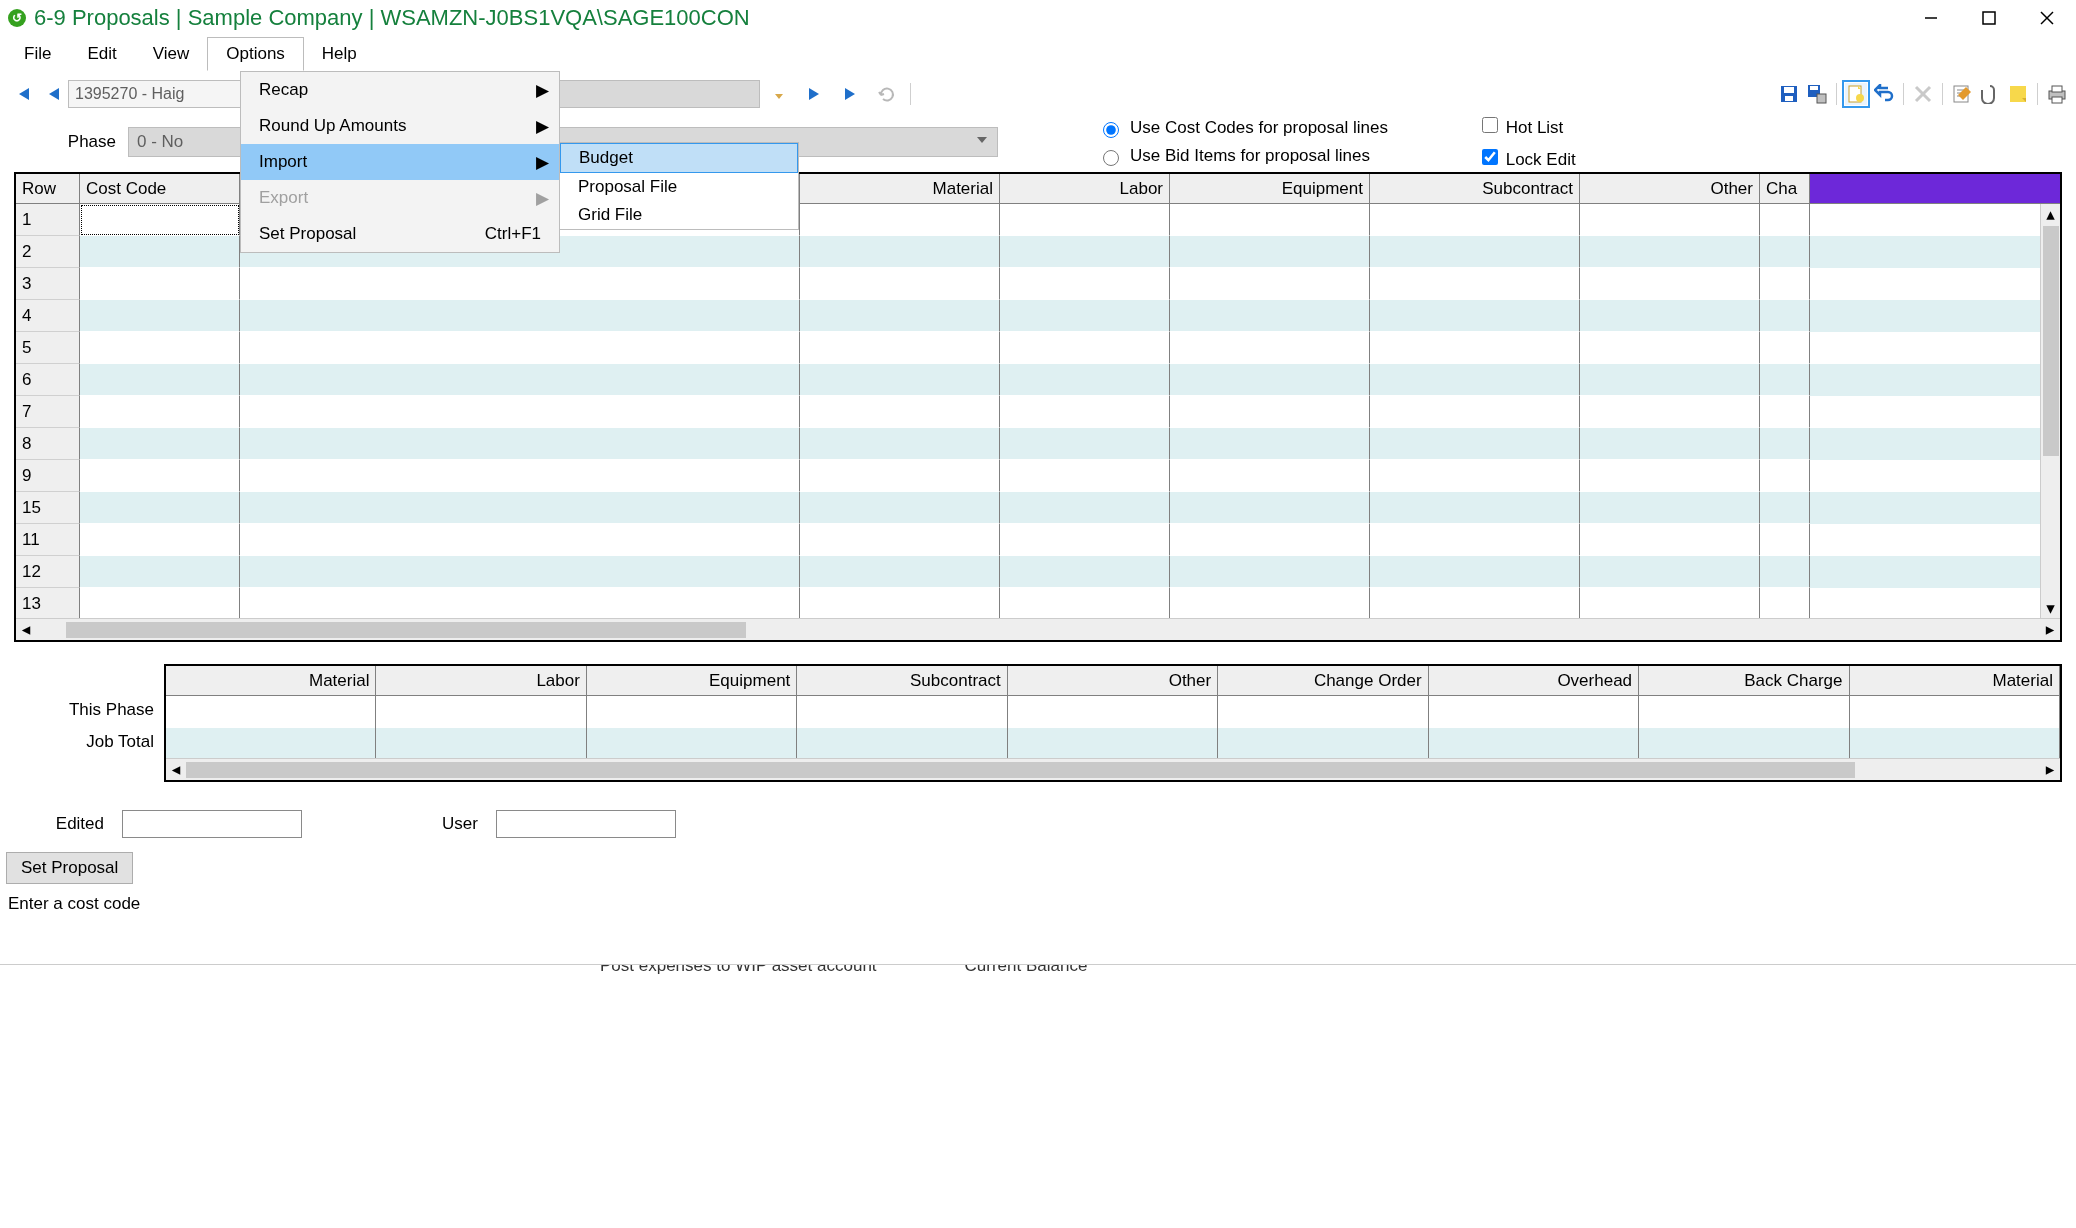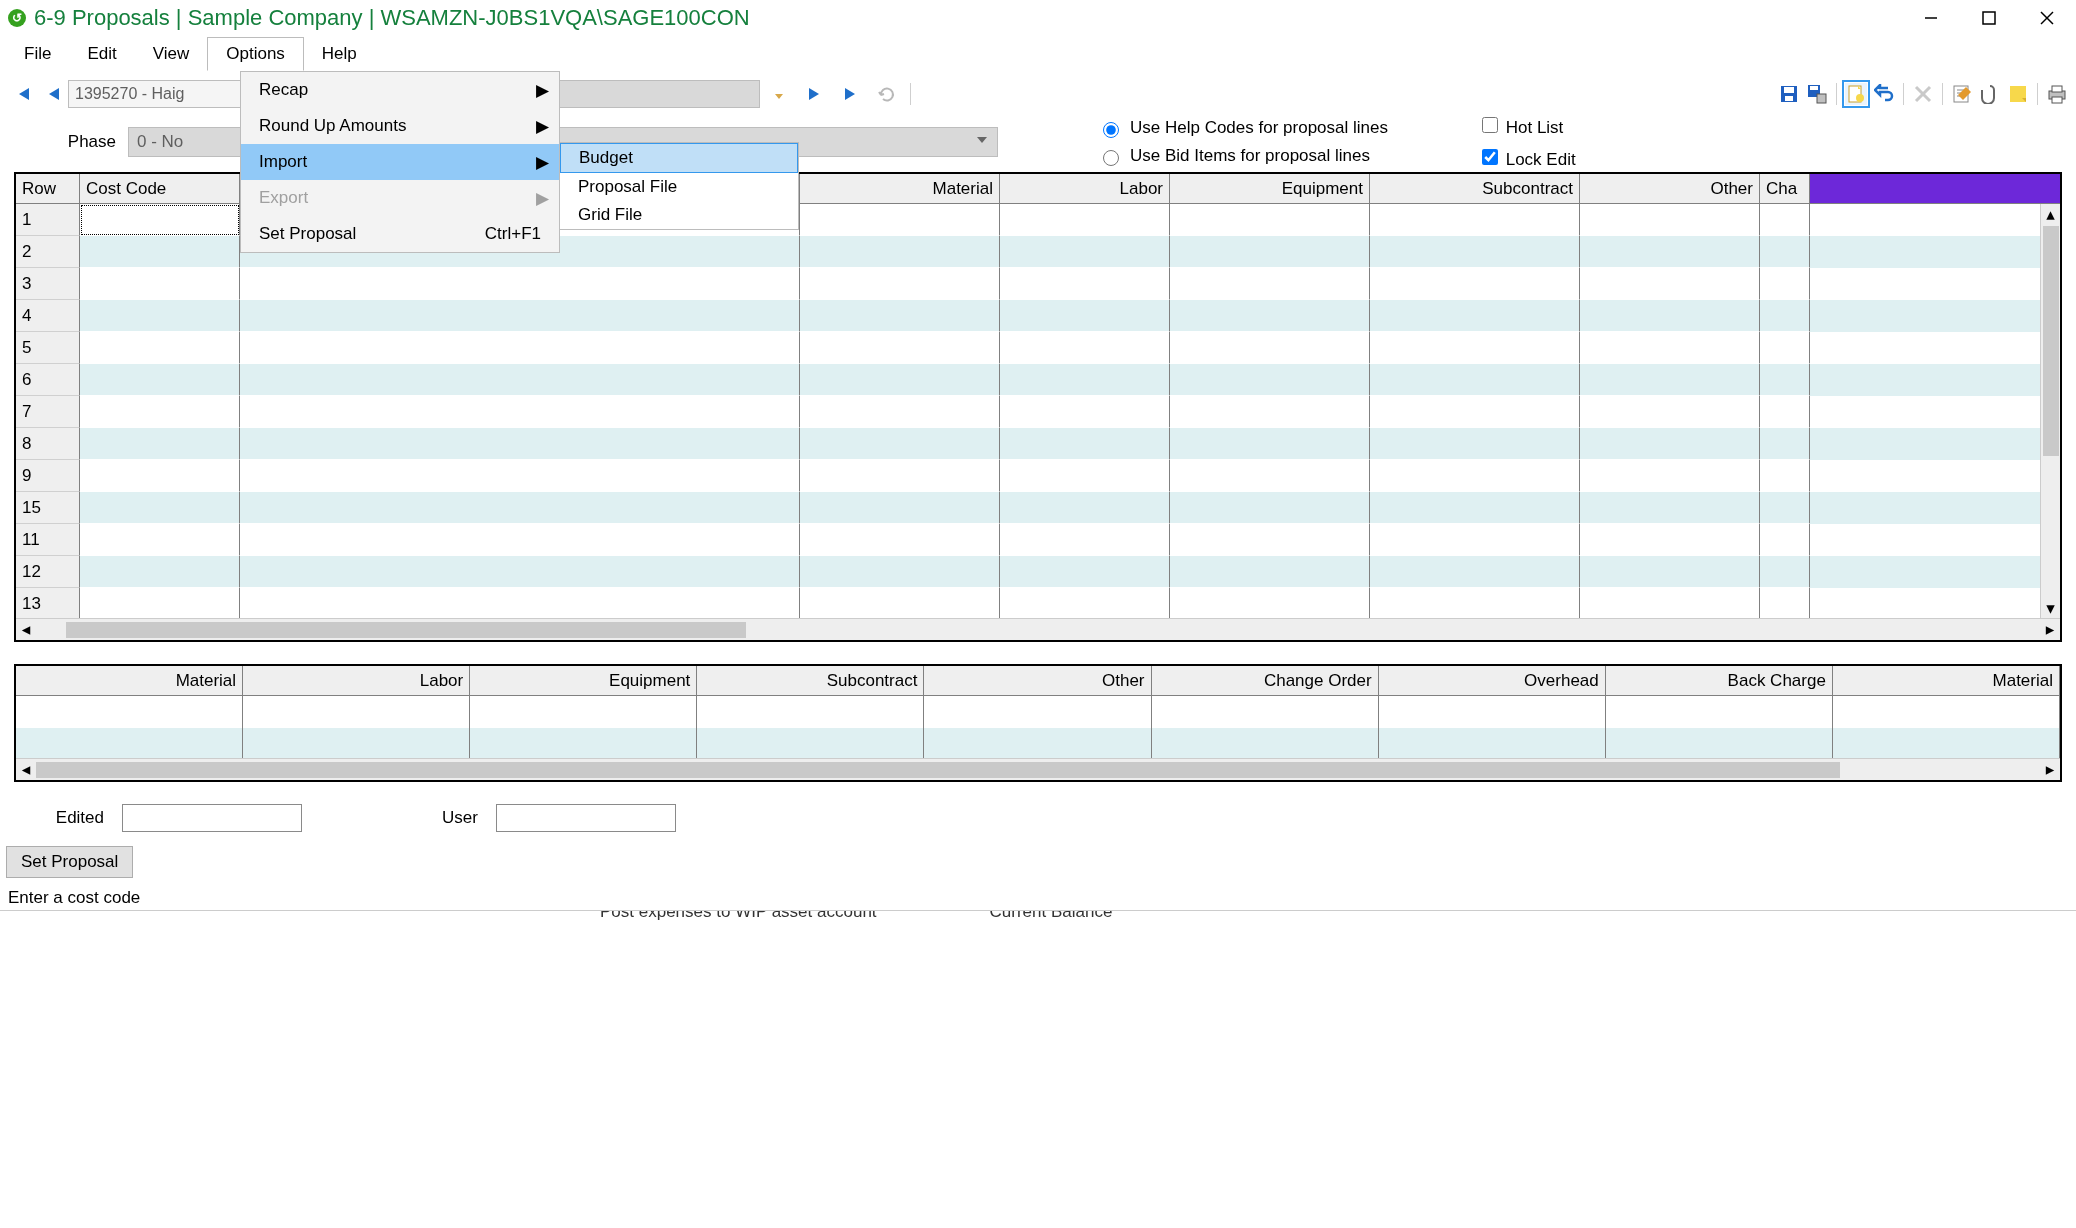--- a/index.html
+++ b/index.html
@@ -193,24 +193,25 @@
   }
   .set-proposal-btn {
     margin: 14px 0 0 6px;
     border:1px solid #adadad; background:#e1e1e1;
     height:32px; padding: 0 14px; font-size:17px;
   }
   .status-bar {
     margin-top: 8px; padding: 2px 8px; font-size:17px;
   }
   .cutoff-row {
-    display:flex; gap: 113px; padding-left:600px;
+    display:flex; gap: 88px; padding-left:600px;
     border-top:1px solid #ccc;
     overflow:hidden; height:12px; font-size:17px; color:#333;
     align-items:flex-end;
+    margin-top:48px;
   }
   
   .menu-popup {
     position:absolute;
     background:#f3f3f3;
     border:1px solid #bcbcbc;
     box-shadow:none;
     z-index:25;
     font-size:17px;
   }
@@ -424,21 +425,21 @@
     <span>0 - No</span>
     <span class="chev">
       <svg width="14" height="14">
           <path d="M2 4l5 6 5-6z" fill="#666"></path>
         </svg>
     </span>
   </div>
   <div class="radio-group">
     <label>
       <input type="radio" checked="" style="">
-      <span>Use Help Codes for proposal lines</span>
+      <span>Use Cost Codes for proposal lines</span>
     </label>
     <label>
       <input type="radio" style="">
       <span>Use Bid Items for proposal lines</span>
     </label>
   </div>
   <div class="check-group">
     <label>
       <input type="checkbox" style="">
       <span>Hot List</span>
@@ -618,20 +619,26 @@
     <div class="arrow">◂</div>
     <div class="track">
         <div class="thumb"></div>
       </div>
     <div class="arrow">▸</div>
   </div>
 </div>
 
 
 <div class="summary-wrap">
+  <div class="summary-labels">
+    <div style="height:30px;"></div>
+    <div>This Phase</div>
+    <div>Job Total</div>
+    <div style="height:22px;"></div>
+  </div>
   <div class="summary-grid" style="height:118px;">
     <div class="hdr" id="summary-hdr">
         <div class="col">Material</div>
         <div class="col">Labor</div>
         <div class="col">Equipment</div>
         <div class="col">Subcontract</div>
         <div class="col">Other</div>
         <div class="col">Change Order</div>
         <div class="col">Overhead</div>
         <div class="col">Back Charge</div>

